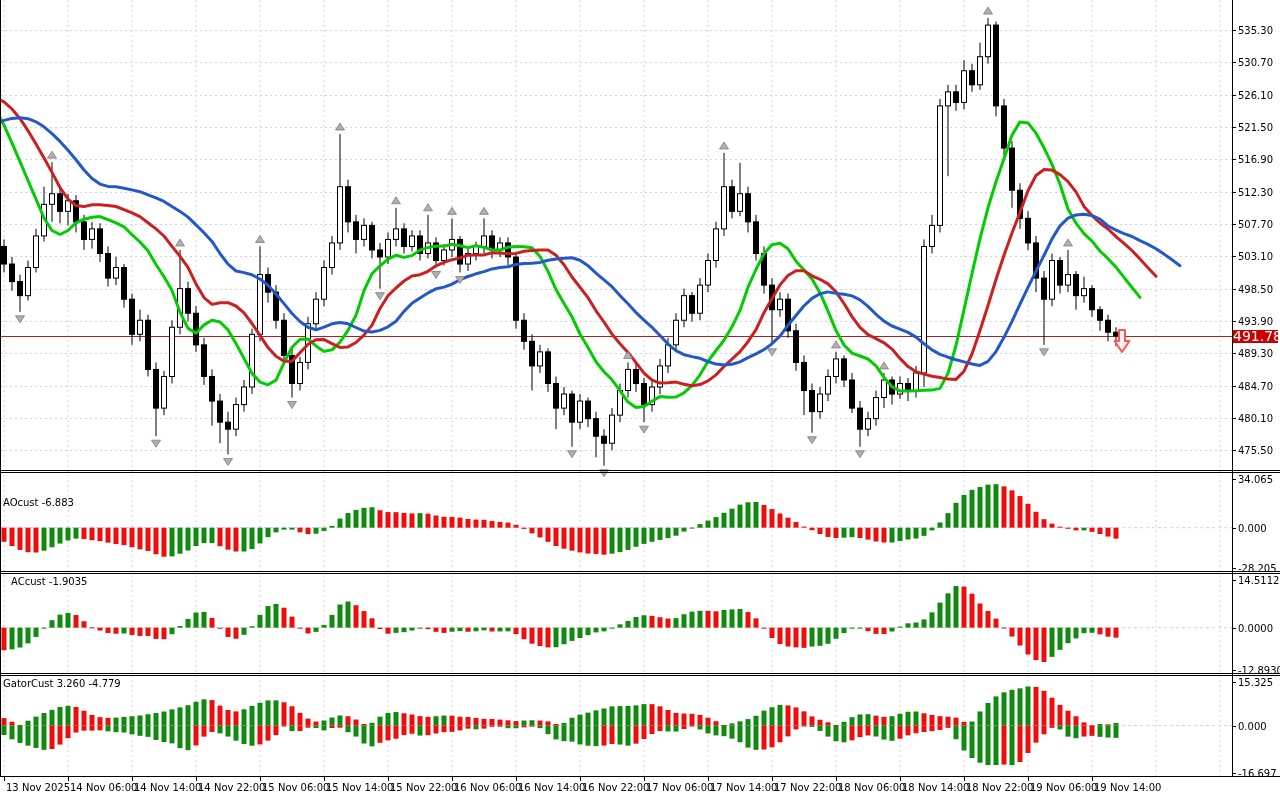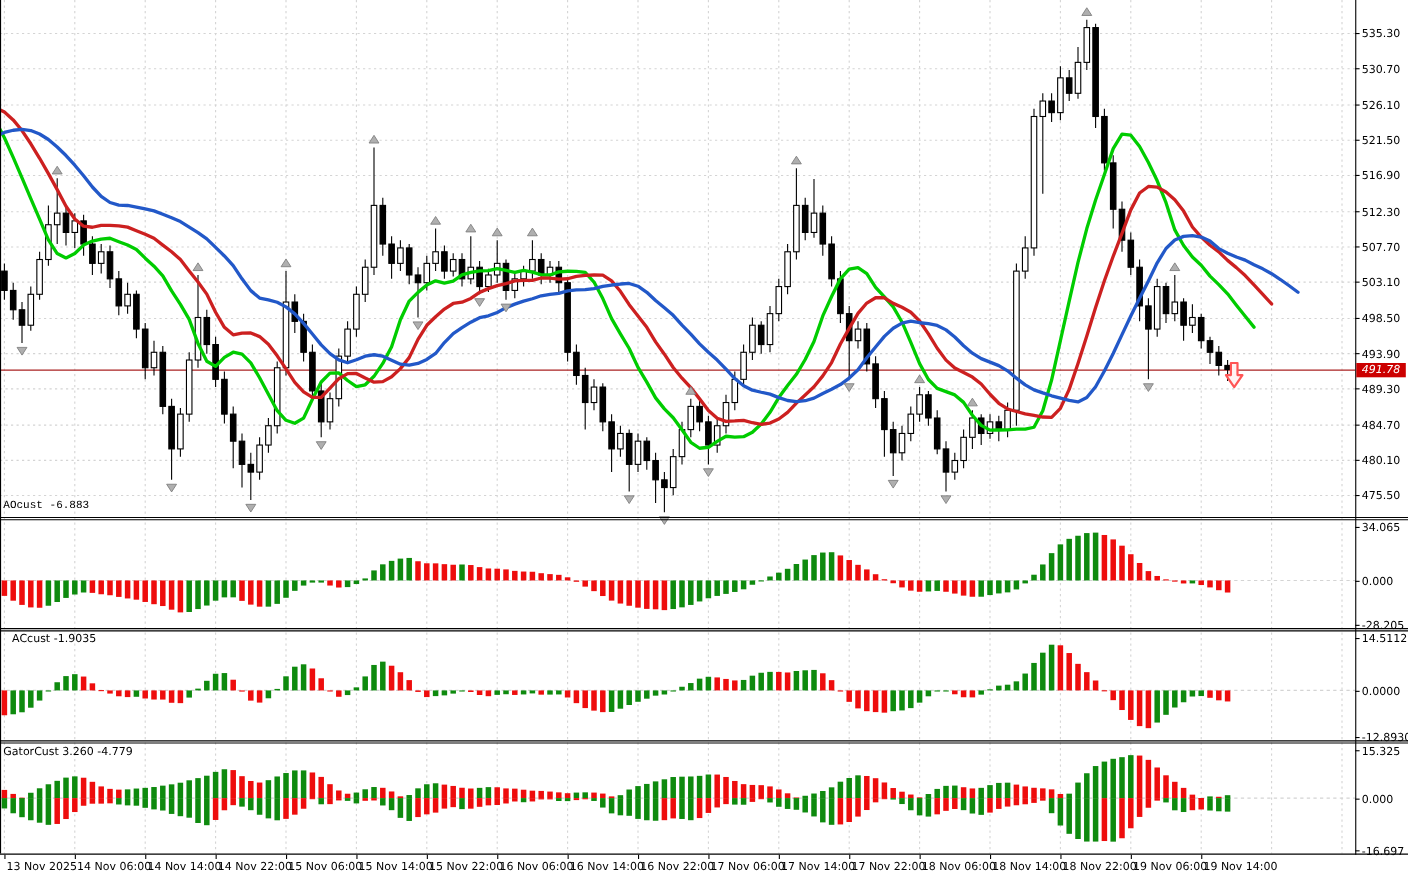--- a/index.html
+++ b/index.html
@@ -1,24 +1,24 @@
 <!DOCTYPE html>
 <html><head>
 <meta charset="utf-8">
 <style>
   html,body{margin:0;padding:0;background:#fff;}
   #root{position:relative;width:1280px;height:800px;background:#fff;overflow:hidden;
         font-family:"DejaVu Sans","Liberation Sans",sans-serif;font-size:10px;color:#000;}
   #chart-svg{position:absolute;left:0;top:0;}
   .ptitle{position:absolute;left:3px;z-index:5;font-size:10px;color:#000;white-space:pre;}
-  #ao-title{top:455px;font-family:Liberation Mono, monospace;}
+  #ao-title{top:497px;}
   #ac-title{top:576px;margin-left:8px;}
   #gator-title{top:678px;}
   #price-badge{position:absolute;left:1233px;top:330px;width:45px;height:13px;z-index:6;
-               background:#CC0000;color:#fff;font-size:10px;line-height:13px;text-align:center;font-style:italic;}
+               background:#CC0000;color:#fff;font-size:14px;line-height:13px;text-align:center;}
 </style>
 </head>
 <body>
 
 <div id="root">
   <svg id="chart-svg" width="1280" height="800">
       <g>
         <line x1="4" y1="0" x2="4" y2="776" stroke="#D4D4D4" stroke-width="1" stroke-dasharray="2,3"></line>
         <line x1="68" y1="0" x2="68" y2="776" stroke="#D4D4D4" stroke-width="1" stroke-dasharray="2,3"></line>
         <line x1="132" y1="0" x2="132" y2="776" stroke="#D4D4D4" stroke-width="1" stroke-dasharray="2,3"></line>

